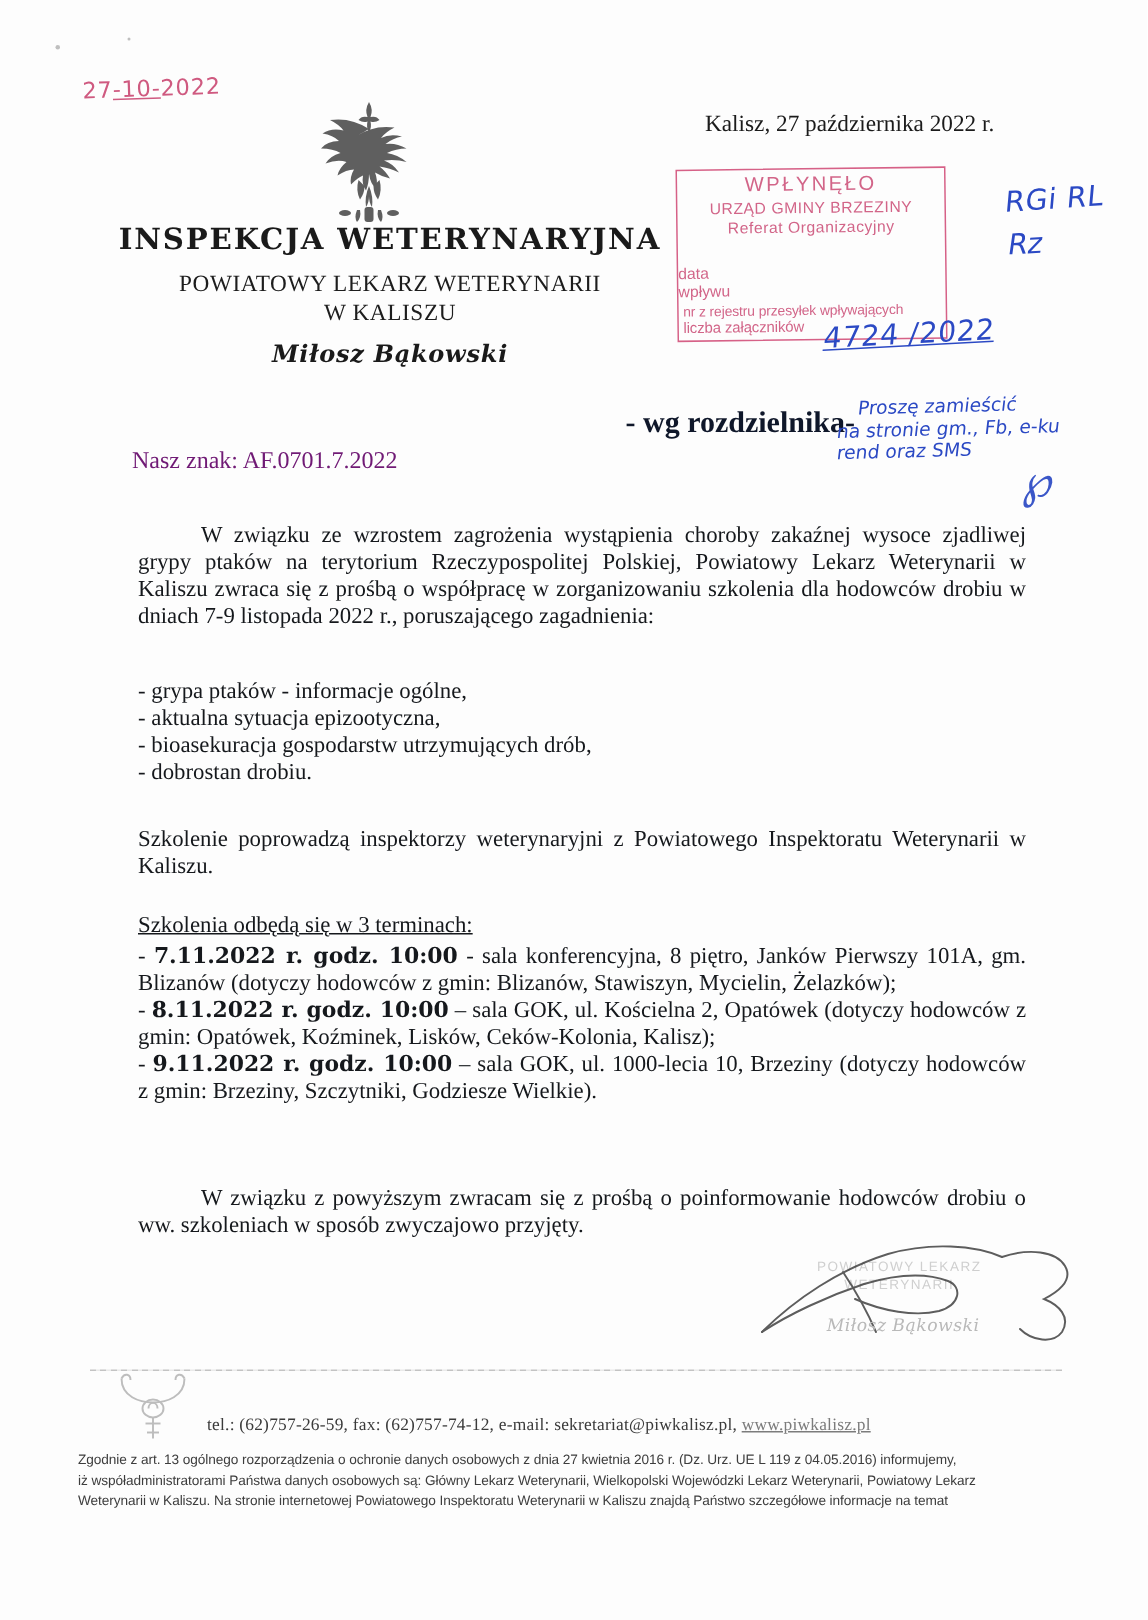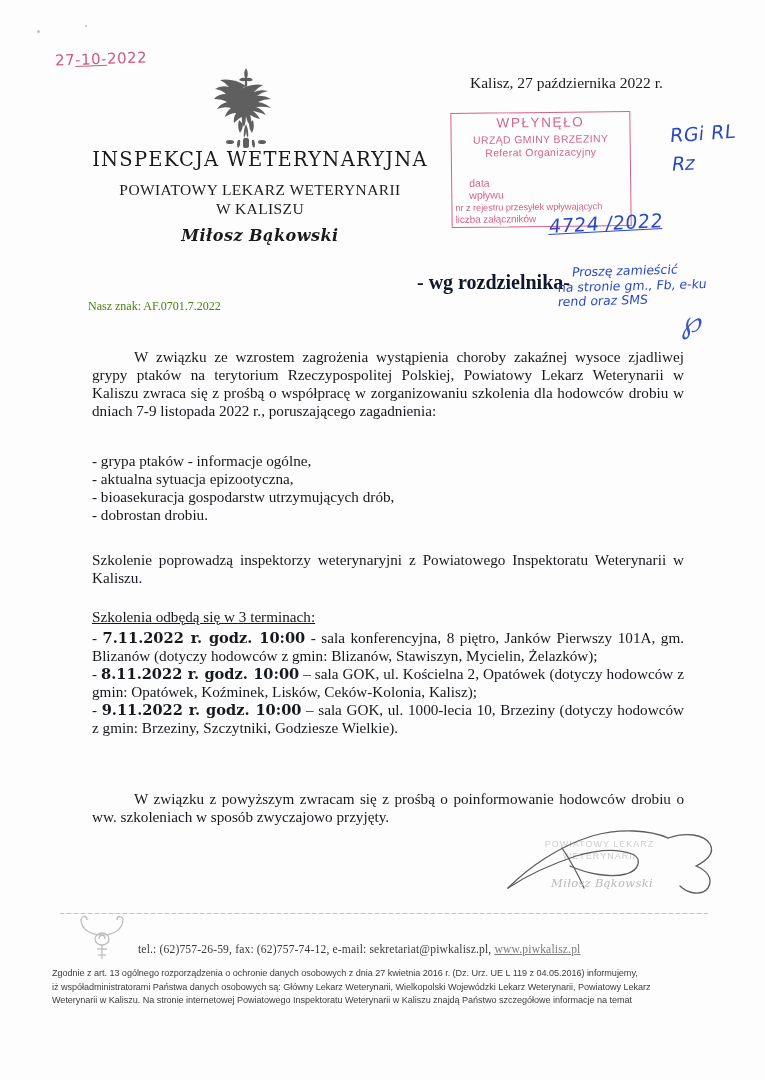--- a/index.html
+++ b/index.html
@@ -37,21 +37,21 @@
     height: 95px;
     opacity: .88;
   }
   .org-title {
     position: absolute;
     left: 60px;
     top: 148px;
     width: 400px;
     text-align: center;
     font-family: "DejaVu Serif", serif;
-    font-weight: normal;
+    font-weight: bold;
     font-size: 19.5px;
     letter-spacing: 1.2px;
     color: #1a1a1a;
   }
   .org-sub {
     position: absolute;
     left: 60px;
     top: 180px;
     width: 400px;
     text-align: center;
@@ -88,22 +88,22 @@
     font-family: Liberation Serif, serif;
     font-weight: bold;
     font-size: 20px;
     color: #0f172a;
     white-space: nowrap;
   }
   .ref-no {
     position: absolute;
     left: 88px;
     top: 299px;
-    font-size: 12px;
-    color: #4d7c0f;
+    font-size: 16px;
+    color: #701a75;
     white-space: nowrap;
   }
 
   
   .stamp {
     position: absolute;
     left: 451px;
     top: 112px;
     width: 178px;
     height: 113px;
@@ -133,21 +133,21 @@
   .stamp-l3 {
     position: absolute;
     left: 0; top: 33px;
     width: 100%;
     text-align: center;
     font-size: 10.5px;
     letter-spacing: .35px;
   }
   .stamp-datelabel {
     position: absolute;
-    left: 17px; top: 63px;
+    left: 0; top: 63px;
     font-size: 10.5px;
     line-height: 12px;
   }
   .stamp-l6 {
     position: absolute;
     left: 3px; top: 89px;
     font-size: 9.3px;
     letter-spacing: -.1px;
   }
   .stamp-l7 {

